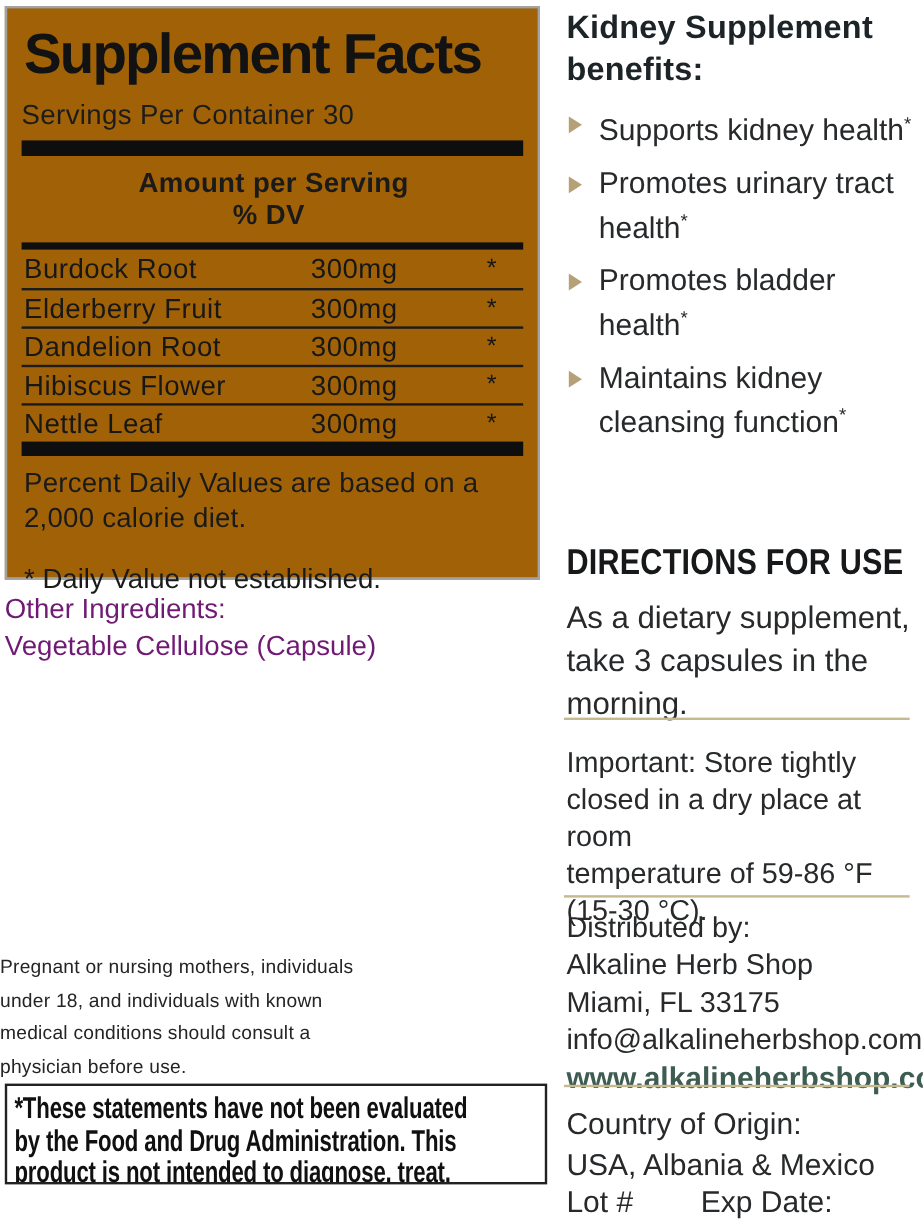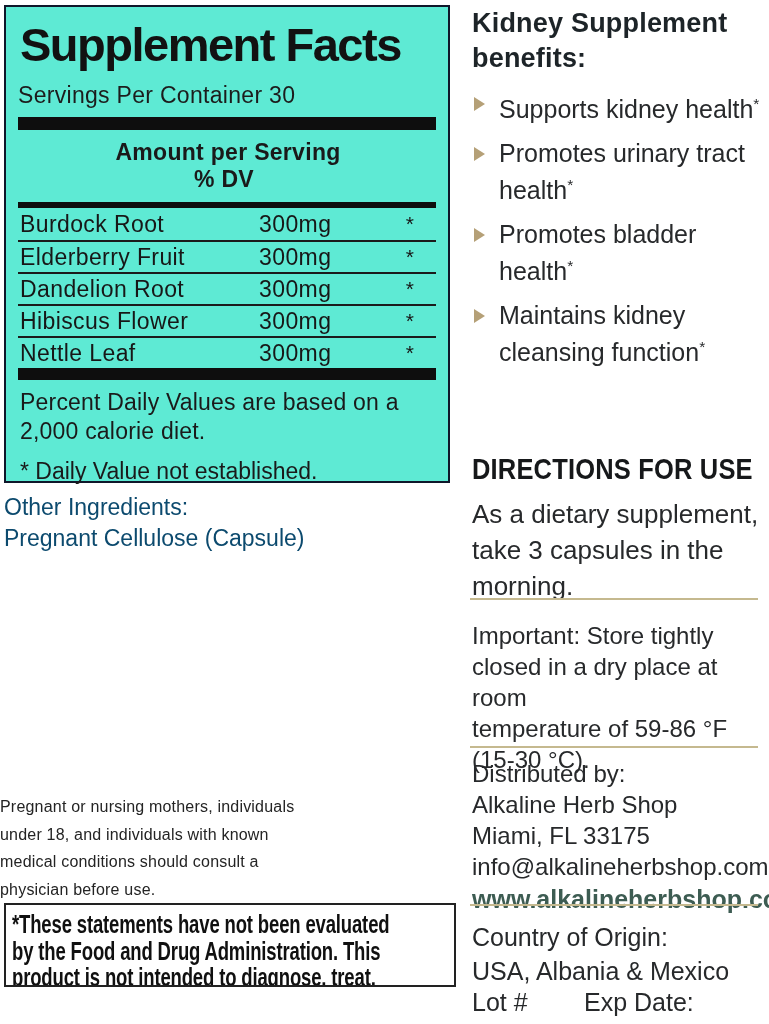--- a/index.html
+++ b/index.html
@@ -10,23 +10,23 @@
     font-family: "Liberation Sans", sans-serif;
     color: #1a1a1a;
     overflow: hidden;
   }
   .pre { white-space: pre-line; }
 
   
   .sf-panel {
     position: absolute; left: 4px; top: 5px;
     width: 446px; height: 478px;
-    border: 2px solid #0f172a;
+    border: 2px solid #a3a3a3;
     padding: 8px 12px 8px 12px;
-    background: #5eead4;
+    background: #a16207;
   }
   .sf-title {
     font-size: 47px; font-weight: bold; letter-spacing: -1.5px;
     color: #121212; margin: 2px 0 8px 2px;
   }
   .sf-serving { font-size: 23px; line-height: 30px; color: #1c1c1c; letter-spacing: .3px; }
   .bar { background: #0e0e0e; width: 100%; }
   .bar-thick  { height: 13px; margin-top: 7px; }
   .bar-medium { height: 6px; }
   .bar-bottom { height: 12px; }
@@ -38,24 +38,24 @@
   .sf-header-row .dv-h { margin-right: 8px; }
   .ing-row {
     display: flex; align-items: center;
     height: 32px; font-size: 23px; letter-spacing: .4px; color: #171717;
   }
   .ing-row + .ing-row { border-top: 2px solid #1b1b1b; }
   .ing-name { flex: 1; padding-left: 2px; }
   .ing-amt  { width: 125px; text-align: left; }
   .ing-dv   { width: 52px; text-align: center; font-size: 21px; }
   .sf-foot  { font-size: 23px; line-height: 29px; letter-spacing: .2px; margin-top: 8px; padding-left: 2px; }
-  .sf-foot2 { font-size: 23px; margin-top: 12px; padding-left: 2px; }
+  .sf-foot2 { font-size: 23px; margin-top: 23px; padding-left: 2px; }
 
   
-  .other-ing { position: absolute; left: 4px; top: 492px; font-size: 23px; line-height: 31px; color: #0c4a6e; }
+  .other-ing { position: absolute; left: 4px; top: 492px; font-size: 23px; line-height: 31px; color: #701a75; }
   .warning   { position: absolute; left: 0; top: 793px; width: 455px;
                font-size: 16px; line-height: 27.5px; letter-spacing: .2px; color: #242424; }
   .fda-box   { position: absolute; left: 4px; top: 903px; width: 452px; height: 84px;
                border: 2px solid #222; background: #fff; padding: 6px 6px; overflow: hidden; }
   .fda-text  { font-weight: bold; font-size: 25px; line-height: 26.5px; color: #101010;
                transform: scaleX(0.74); transform-origin: 0 0; width: 135%; letter-spacing: -0.2px; }
 
   
   .benefits { position: absolute; left: 472px; top: 6px; width: 296px; color: #20262a; }
   .benefits h2 { font-size: 27px; line-height: 35px; font-weight: bold; color: #1d2428; letter-spacing: .2px; }
@@ -141,21 +141,21 @@
 
   <div class="bar bar-bottom"></div>
 
   <p class="sf-foot pre">Percent Daily Values are based on a
 2,000 calorie diet.</p>
   <p class="sf-foot2">* Daily Value not established.</p>
 </section>
 
 <div class="other-ing">
   <div>Other Ingredients:</div>
-  <div>Pregnant Cellulose (Capsule)</div>
+  <div>Vegetable Cellulose (Capsule)</div>
 </div>
 
 <p class="warning pre">Pregnant or nursing mothers, individuals
 under 18, and individuals with known
 medical conditions should consult a
 physician before use.</p>
 
 <div class="fda-box">
   <p class="fda-text pre">*These statements have not been evaluated
 by the Food and Drug Administration. This

